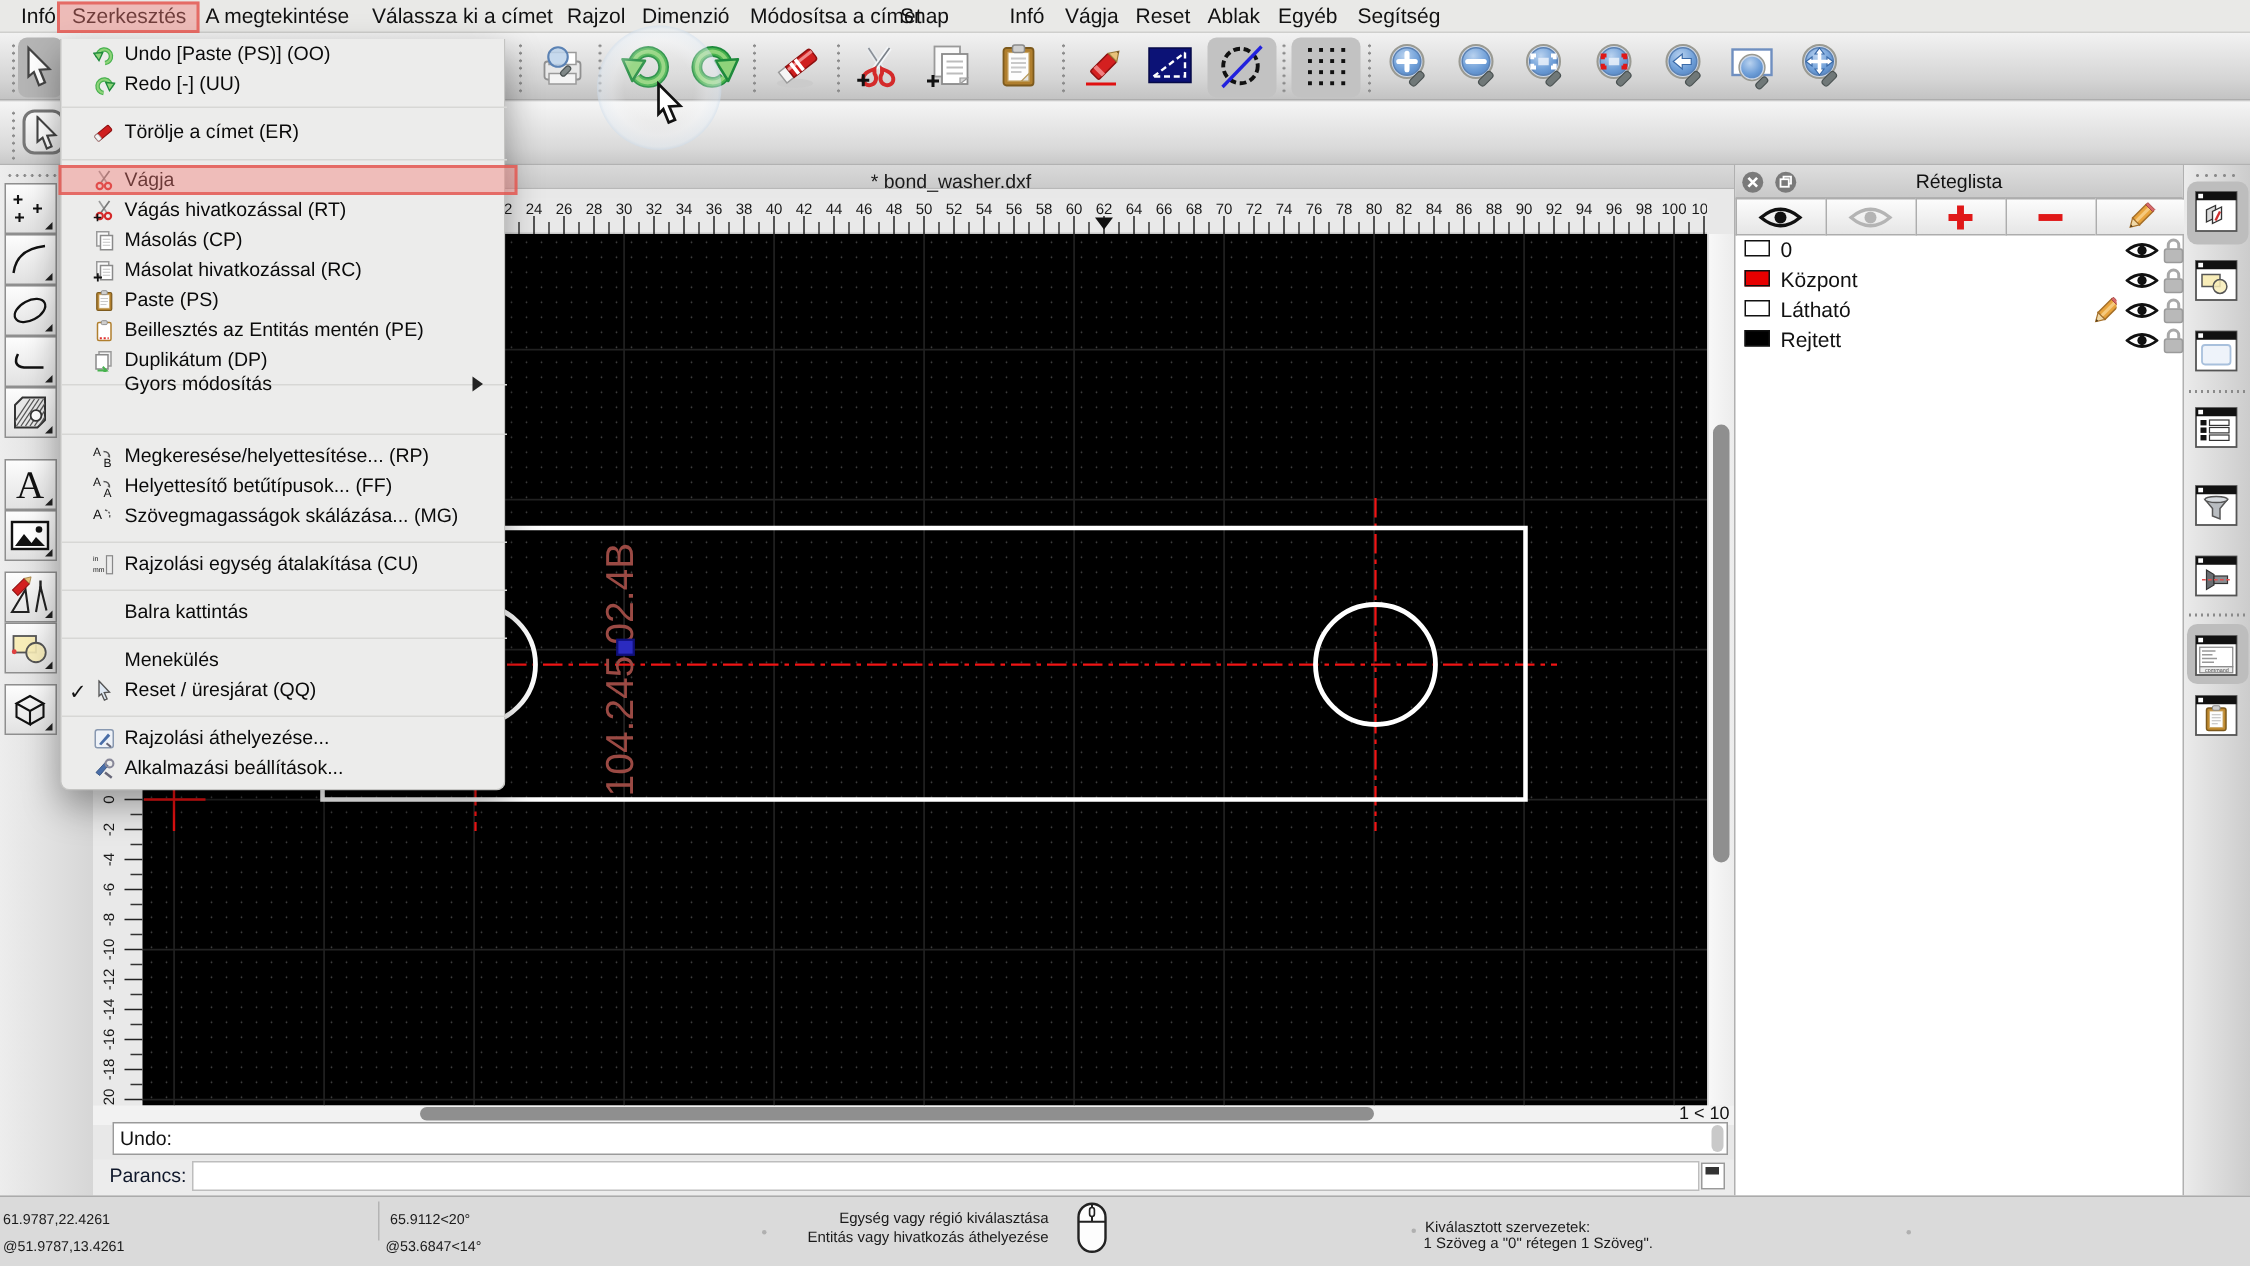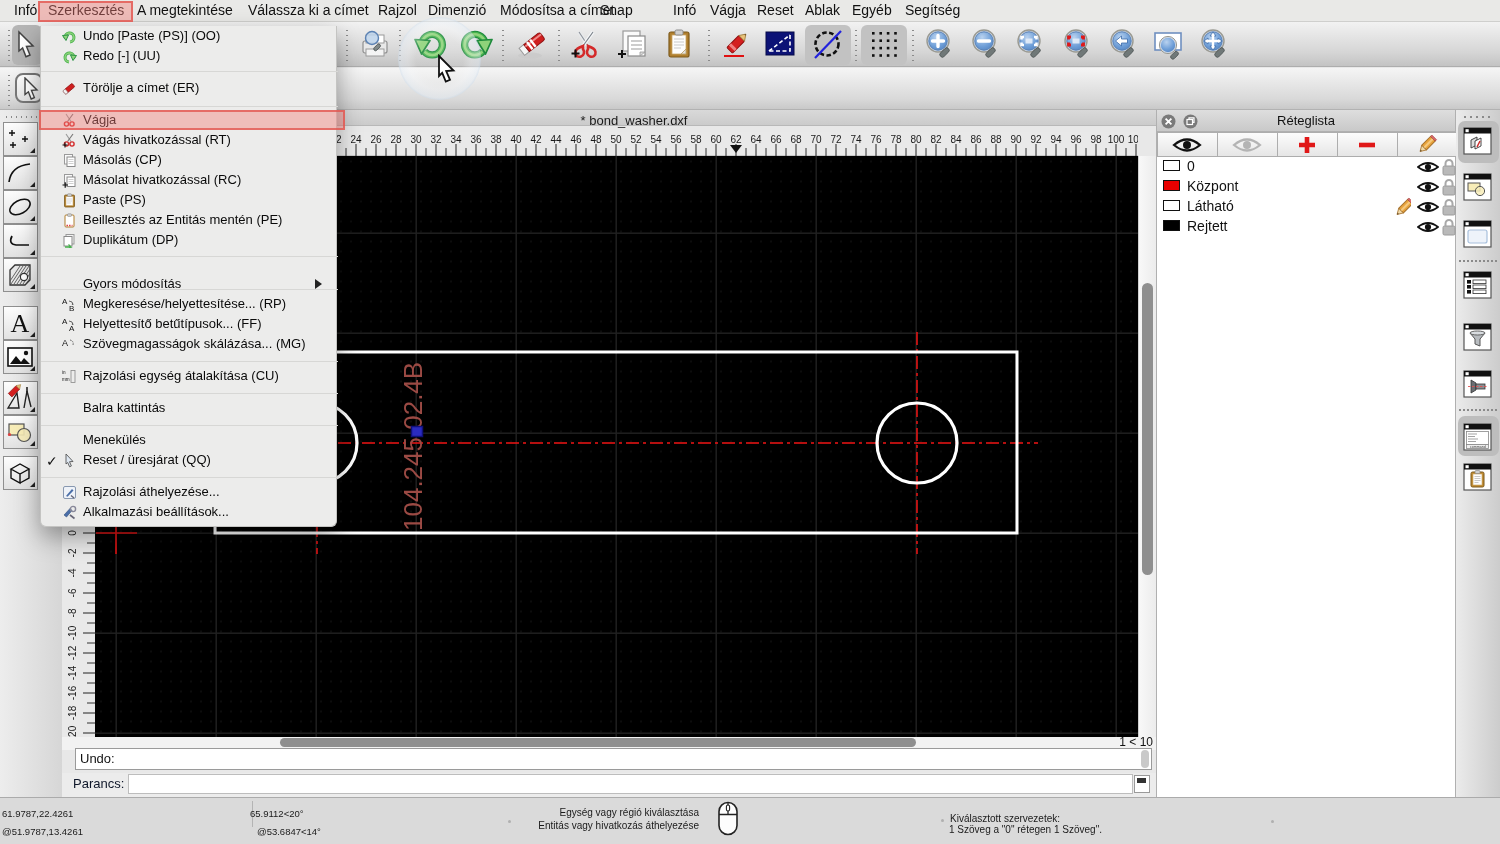--- a/index.html
+++ b/index.html
@@ -686,21 +686,21 @@
         <rect x="8" y="9" width="13" height="15" rx="1.5" fill="#c08a30" stroke="#7d5a1d" stroke-width="1"></rect>
         <rect x="10" y="11" width="9" height="11" fill="#fdfdfd" stroke="#caa86a" stroke-width="0.6"></rect>
         <path d="M11.5 13.5h6M11.5 15.5h6M11.5 17.5h6M11.5 19.5h4" stroke="#bbb" stroke-width="0.8"></path>
         <rect x="12" y="7.5" width="5" height="3" rx="1" fill="#cfcfcf" stroke="#8a8a8a" stroke-width="0.7"></rect>
       </svg></div>
   </div>
 <div id="statusbar" class="abs">
     <div style="position:absolute;left:2px;top:10px;font-size:9.5px">61.9787,22.4261</div>
     <div style="position:absolute;left:2px;top:28px;font-size:9.5px">@51.9787,13.4261</div>
     <div style="position:absolute;left:252px;top:3px;width:1px;height:26px;background:#b4b4b4"></div>
-    <div style="position:absolute;left:250px;top:10px;font-size:9.5px">65.9112&lt;20°</div>
+    <div style="position:absolute;left:260px;top:10px;font-size:9.5px">65.9112&lt;20°</div>
     <div style="position:absolute;left:257px;top:28px;font-size:9.5px">@53.6847&lt;14°</div>
     <div style="position:absolute;left:299px;top:9px;width:400px;text-align:right;font-size:10px">Egység vagy régió kiválasztása</div>
     <div style="position:absolute;left:299px;top:22px;width:400px;text-align:right;font-size:10px">Entitás vagy hivatkozás áthelyezése</div>
     <div style="position:absolute;left:717px;top:3px"><svg width="22" height="35" viewBox="0 0 22 35" style="">
         <rect x="2" y="1.5" width="18" height="32" rx="9" fill="#fdfdfd" stroke="#222" stroke-width="1.6"></rect>
         <path d="M2 13.5 H20 M11 1.5 V13.5" stroke="#222" stroke-width="1.3"></path>
         <rect x="9.4" y="4" width="3.2" height="6" rx="1.6" fill="#fff" stroke="#222" stroke-width="1.1"></rect>
       </svg></div>
     <div style="position:absolute;left:950px;top:15px;font-size:10px">Kiválasztott szervezetek:</div>
     <div style="position:absolute;left:949px;top:26px;font-size:10px">1 Szöveg a "0" rétegen 1 Szöveg".</div>
@@ -791,21 +791,21 @@
     </div>
     <div class="mi" style="top:185px">
       <span class="ic"><svg width="15" height="15" viewBox="0 0 15 15" style="">
           <rect x="3" y="2" width="9" height="12" rx="1" fill="#fff" stroke="#b07f2e" stroke-width="1"></rect>
           <rect x="5.5" y="0.8" width="4" height="2.6" rx="0.8" fill="#cfcfcf" stroke="#8a8a8a" stroke-width="0.6"></rect>
           <path d="M4.5 12.5 h6" stroke="#e03030" stroke-width="1.3" stroke-dasharray="1.4 1.2"></path>
         </svg></span>
       <span class="txt">Beillesztés az Entitás mentén (PE)</span>
     </div>
     <div class="msep" style="top:230px"></div>
-    <div class="mi" style="top:249px">
+    <div class="mi" style="top:221px">
       <span class="txt">Gyors módosítás</span>
       <span style="position:absolute;right:14px;top:4px;width:0;height:0;border-left:7px solid #222;border-top:5px solid transparent;border-bottom:5px solid transparent"></span>
     </div>
     <div class="msep" style="top:263px"></div>
     <div class="mi" style="top:269px">
       <span class="ic"><svg width="15" height="15" viewBox="0 0 15 15" style="">
           <text x="0" y="7" font-family="Liberation Sans" font-size="8" fill="#111">A</text>
           <text x="7" y="14" font-family="Liberation Sans" font-size="8" fill="#111">B</text>
           <path d="M7 4 q4 0 4 4" fill="none" stroke="#555" stroke-width="0.9"></path>
           <path d="M11 8 l-1.5 -1 1.8 -0.6 z" fill="#555"></path>

